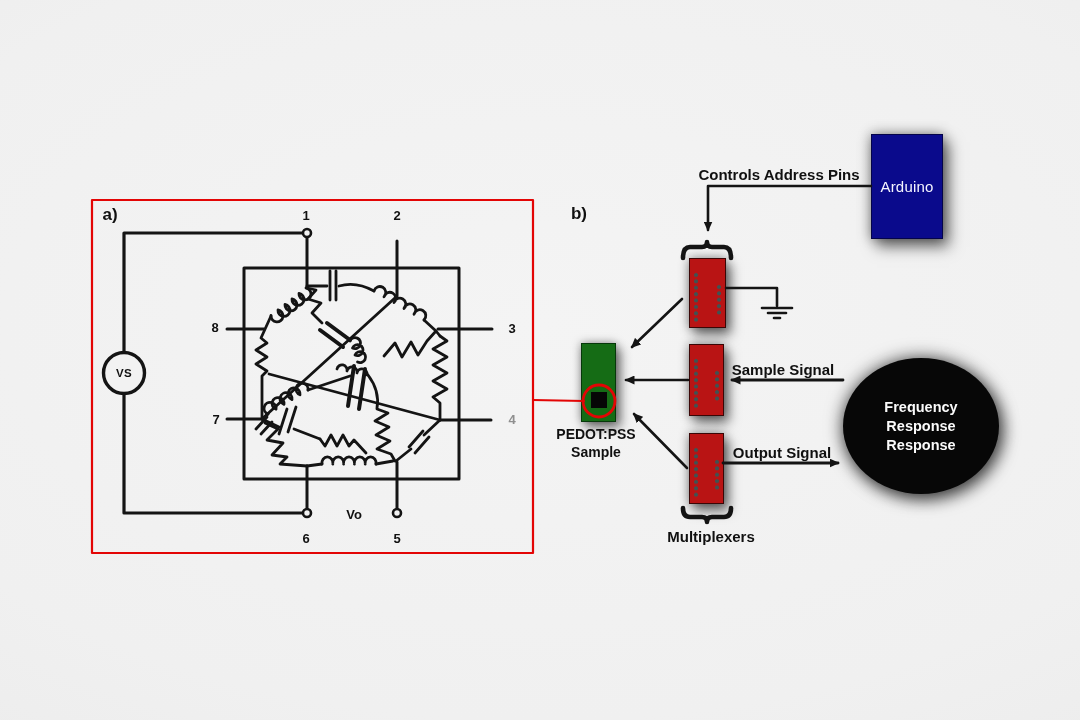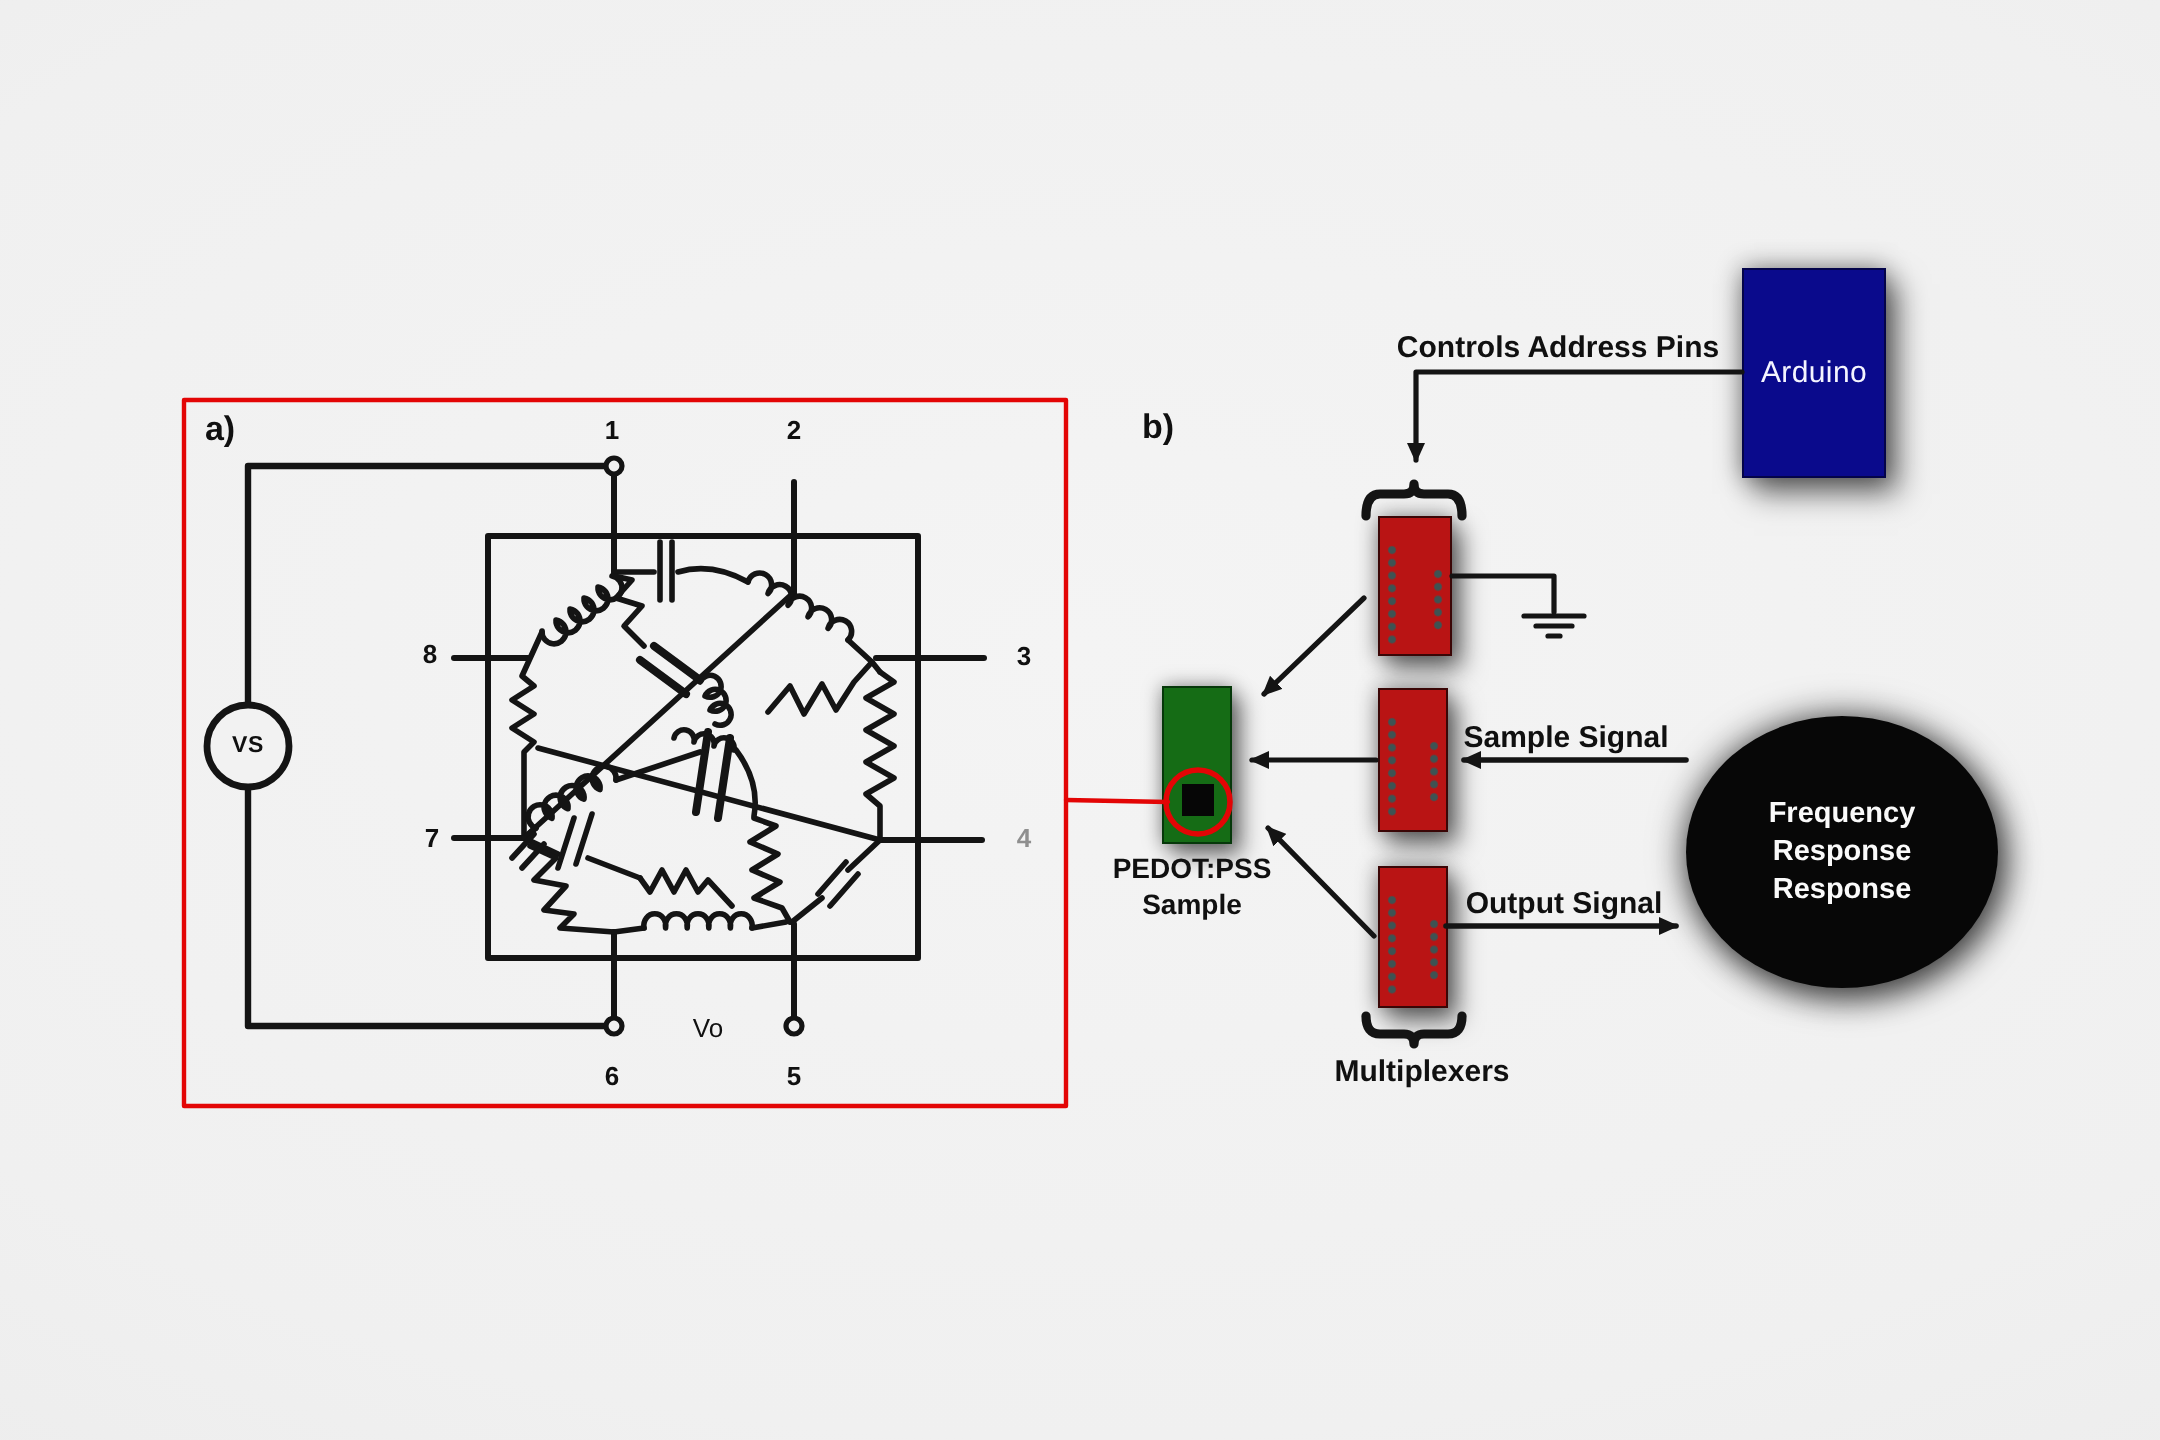--- a/index.html
+++ b/index.html
@@ -46,21 +46,21 @@
     color:#fafafa; font-size:14.5px; font-weight:600; line-height:19px; text-align:center;
   }
   
   svg.lines{position:absolute; left:0; top:0; pointer-events:none;}
   
   .lbl{position:absolute; transform:translate(-50%,-50%); color:#101010; white-space:nowrap;}
   .panel-tag{font-size:17px; font-weight:700;}
   .pin{font-size:13px; font-weight:700;}
   .pin-gray{color:#8f8f8f;}
   .vs-t{font-size:11.5px; font-weight:700; letter-spacing:.3px;}
-  .vo-t{font-size:13px; font-weight:400;}
+  .vo-t{font-size:13px; font-weight:700;}
   .phrase{font-size:15px; font-weight:700;}
   .sample-lbl{font-size:14px; font-weight:600; line-height:18px; text-align:center; white-space:nowrap;}
   .sample-lbl span{display:block;}
 </style>
 </head>
 <body>
 
 <div class="stage">
 
   <div class="blk arduino">

